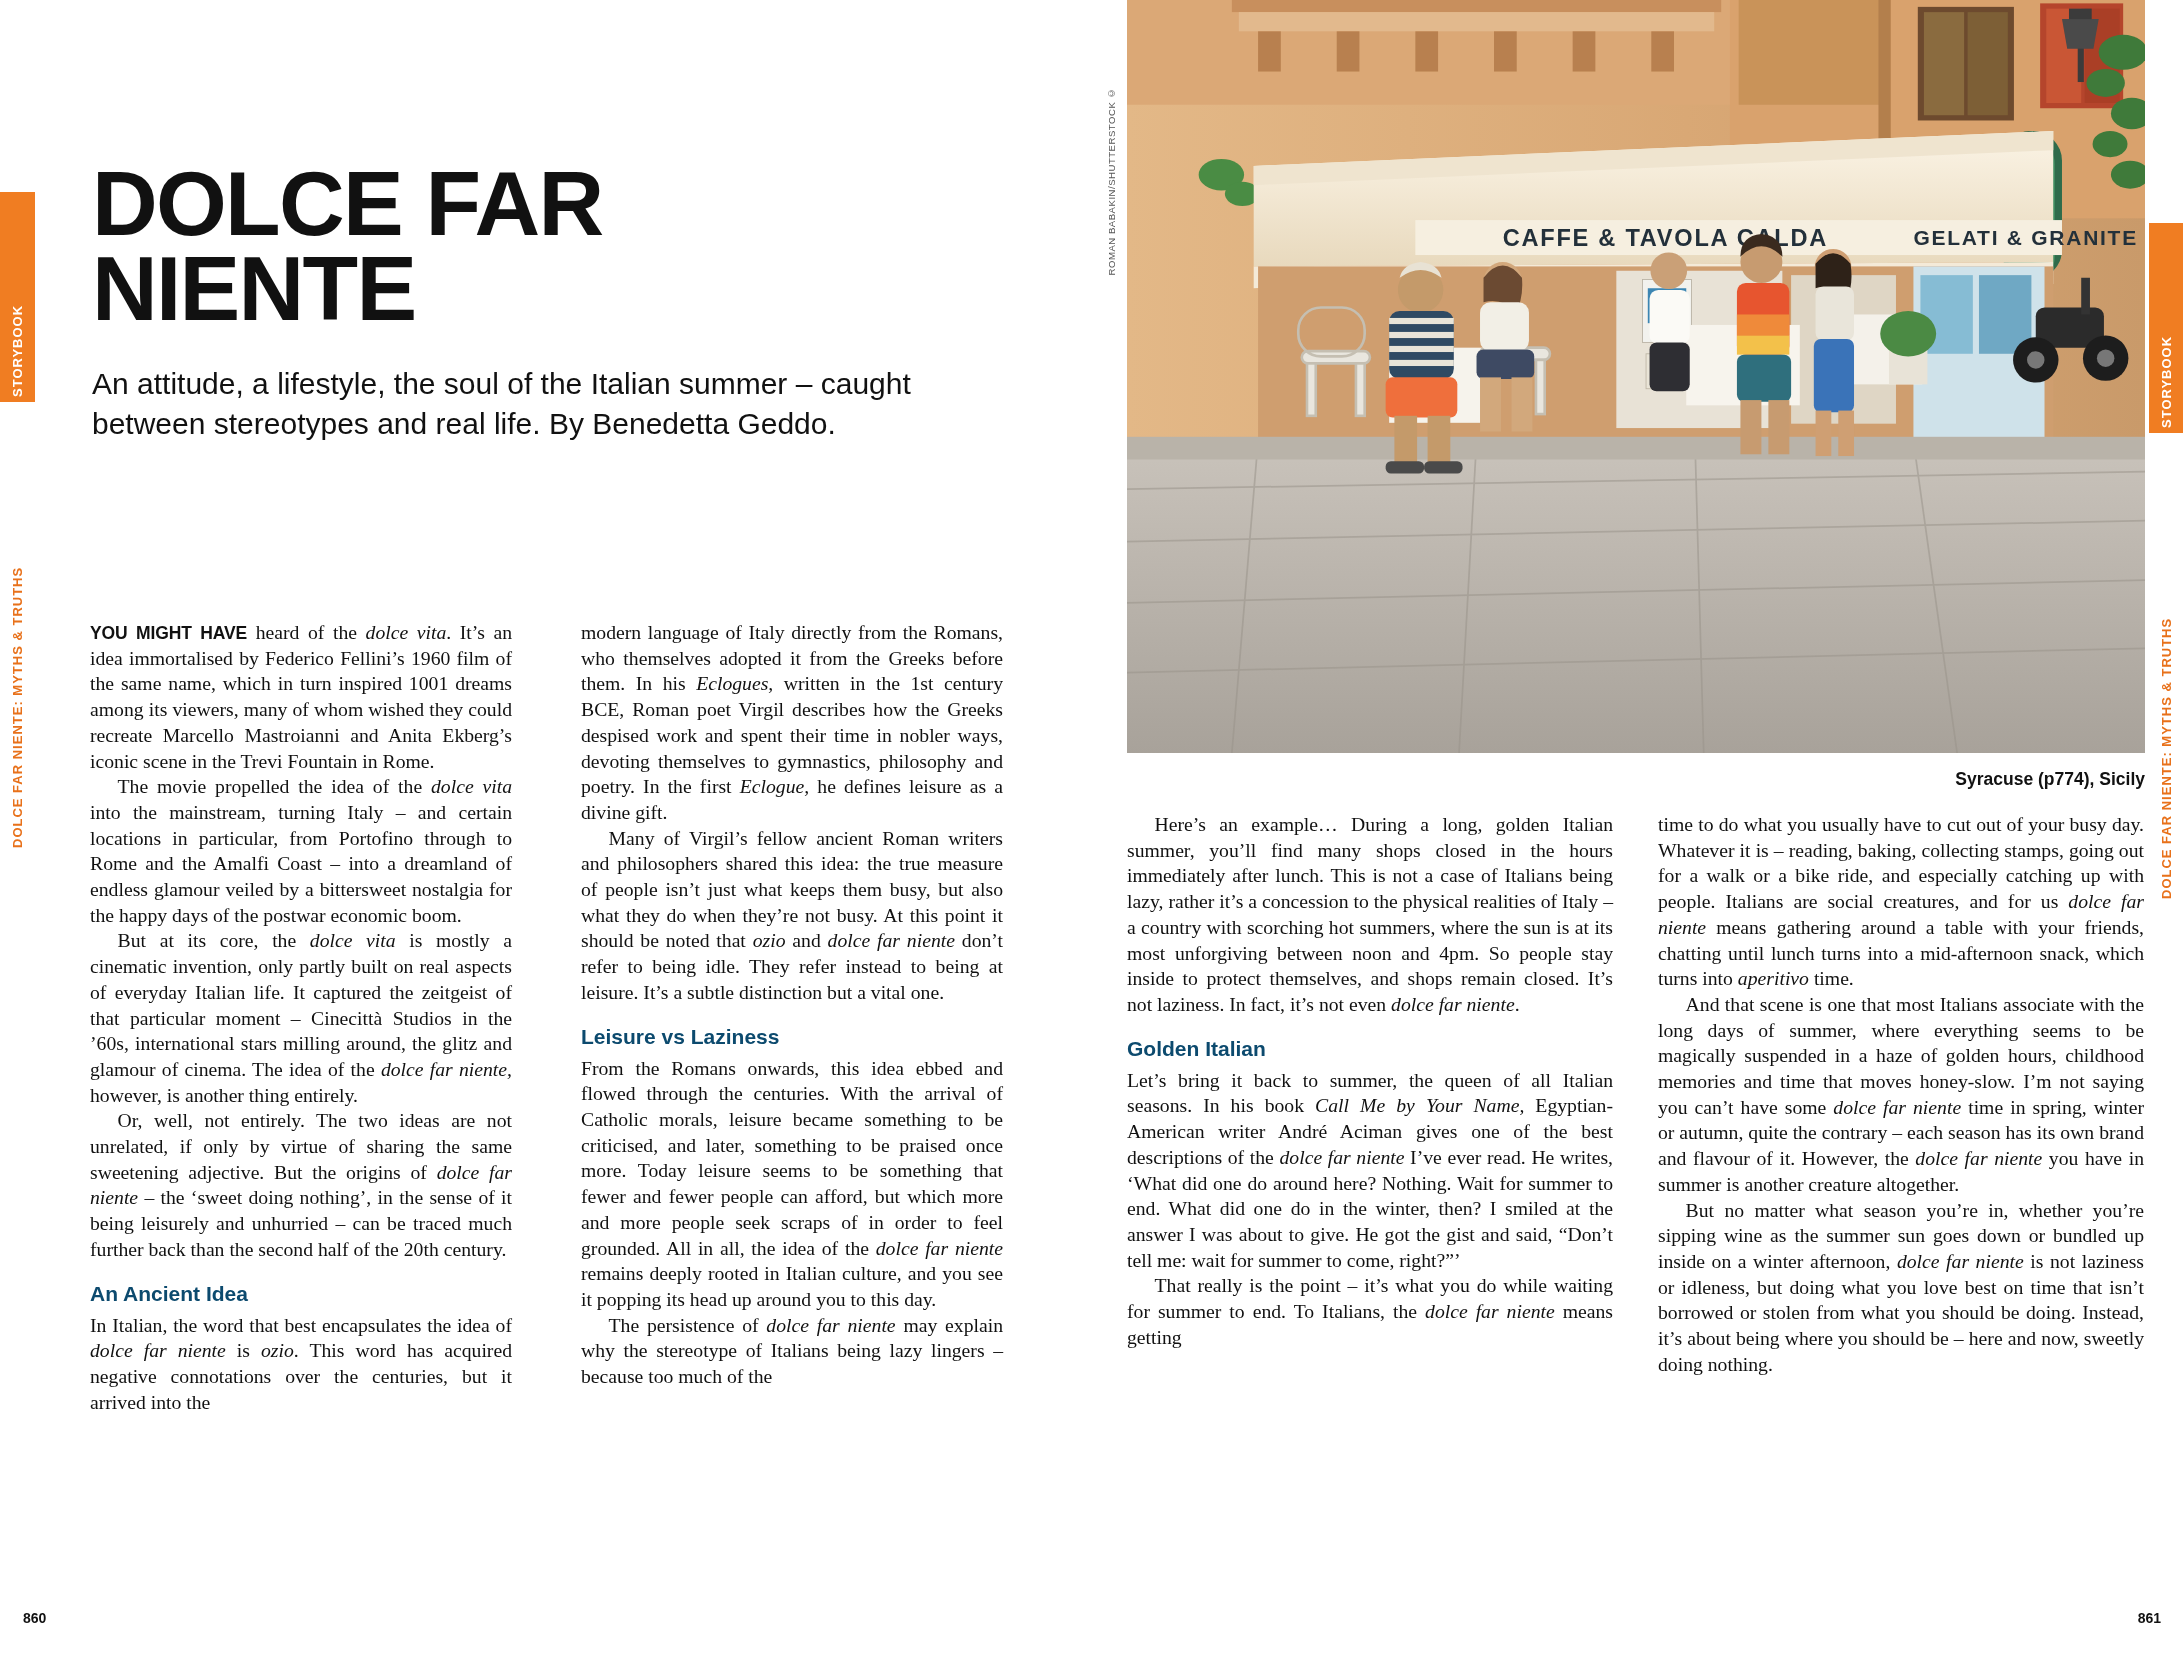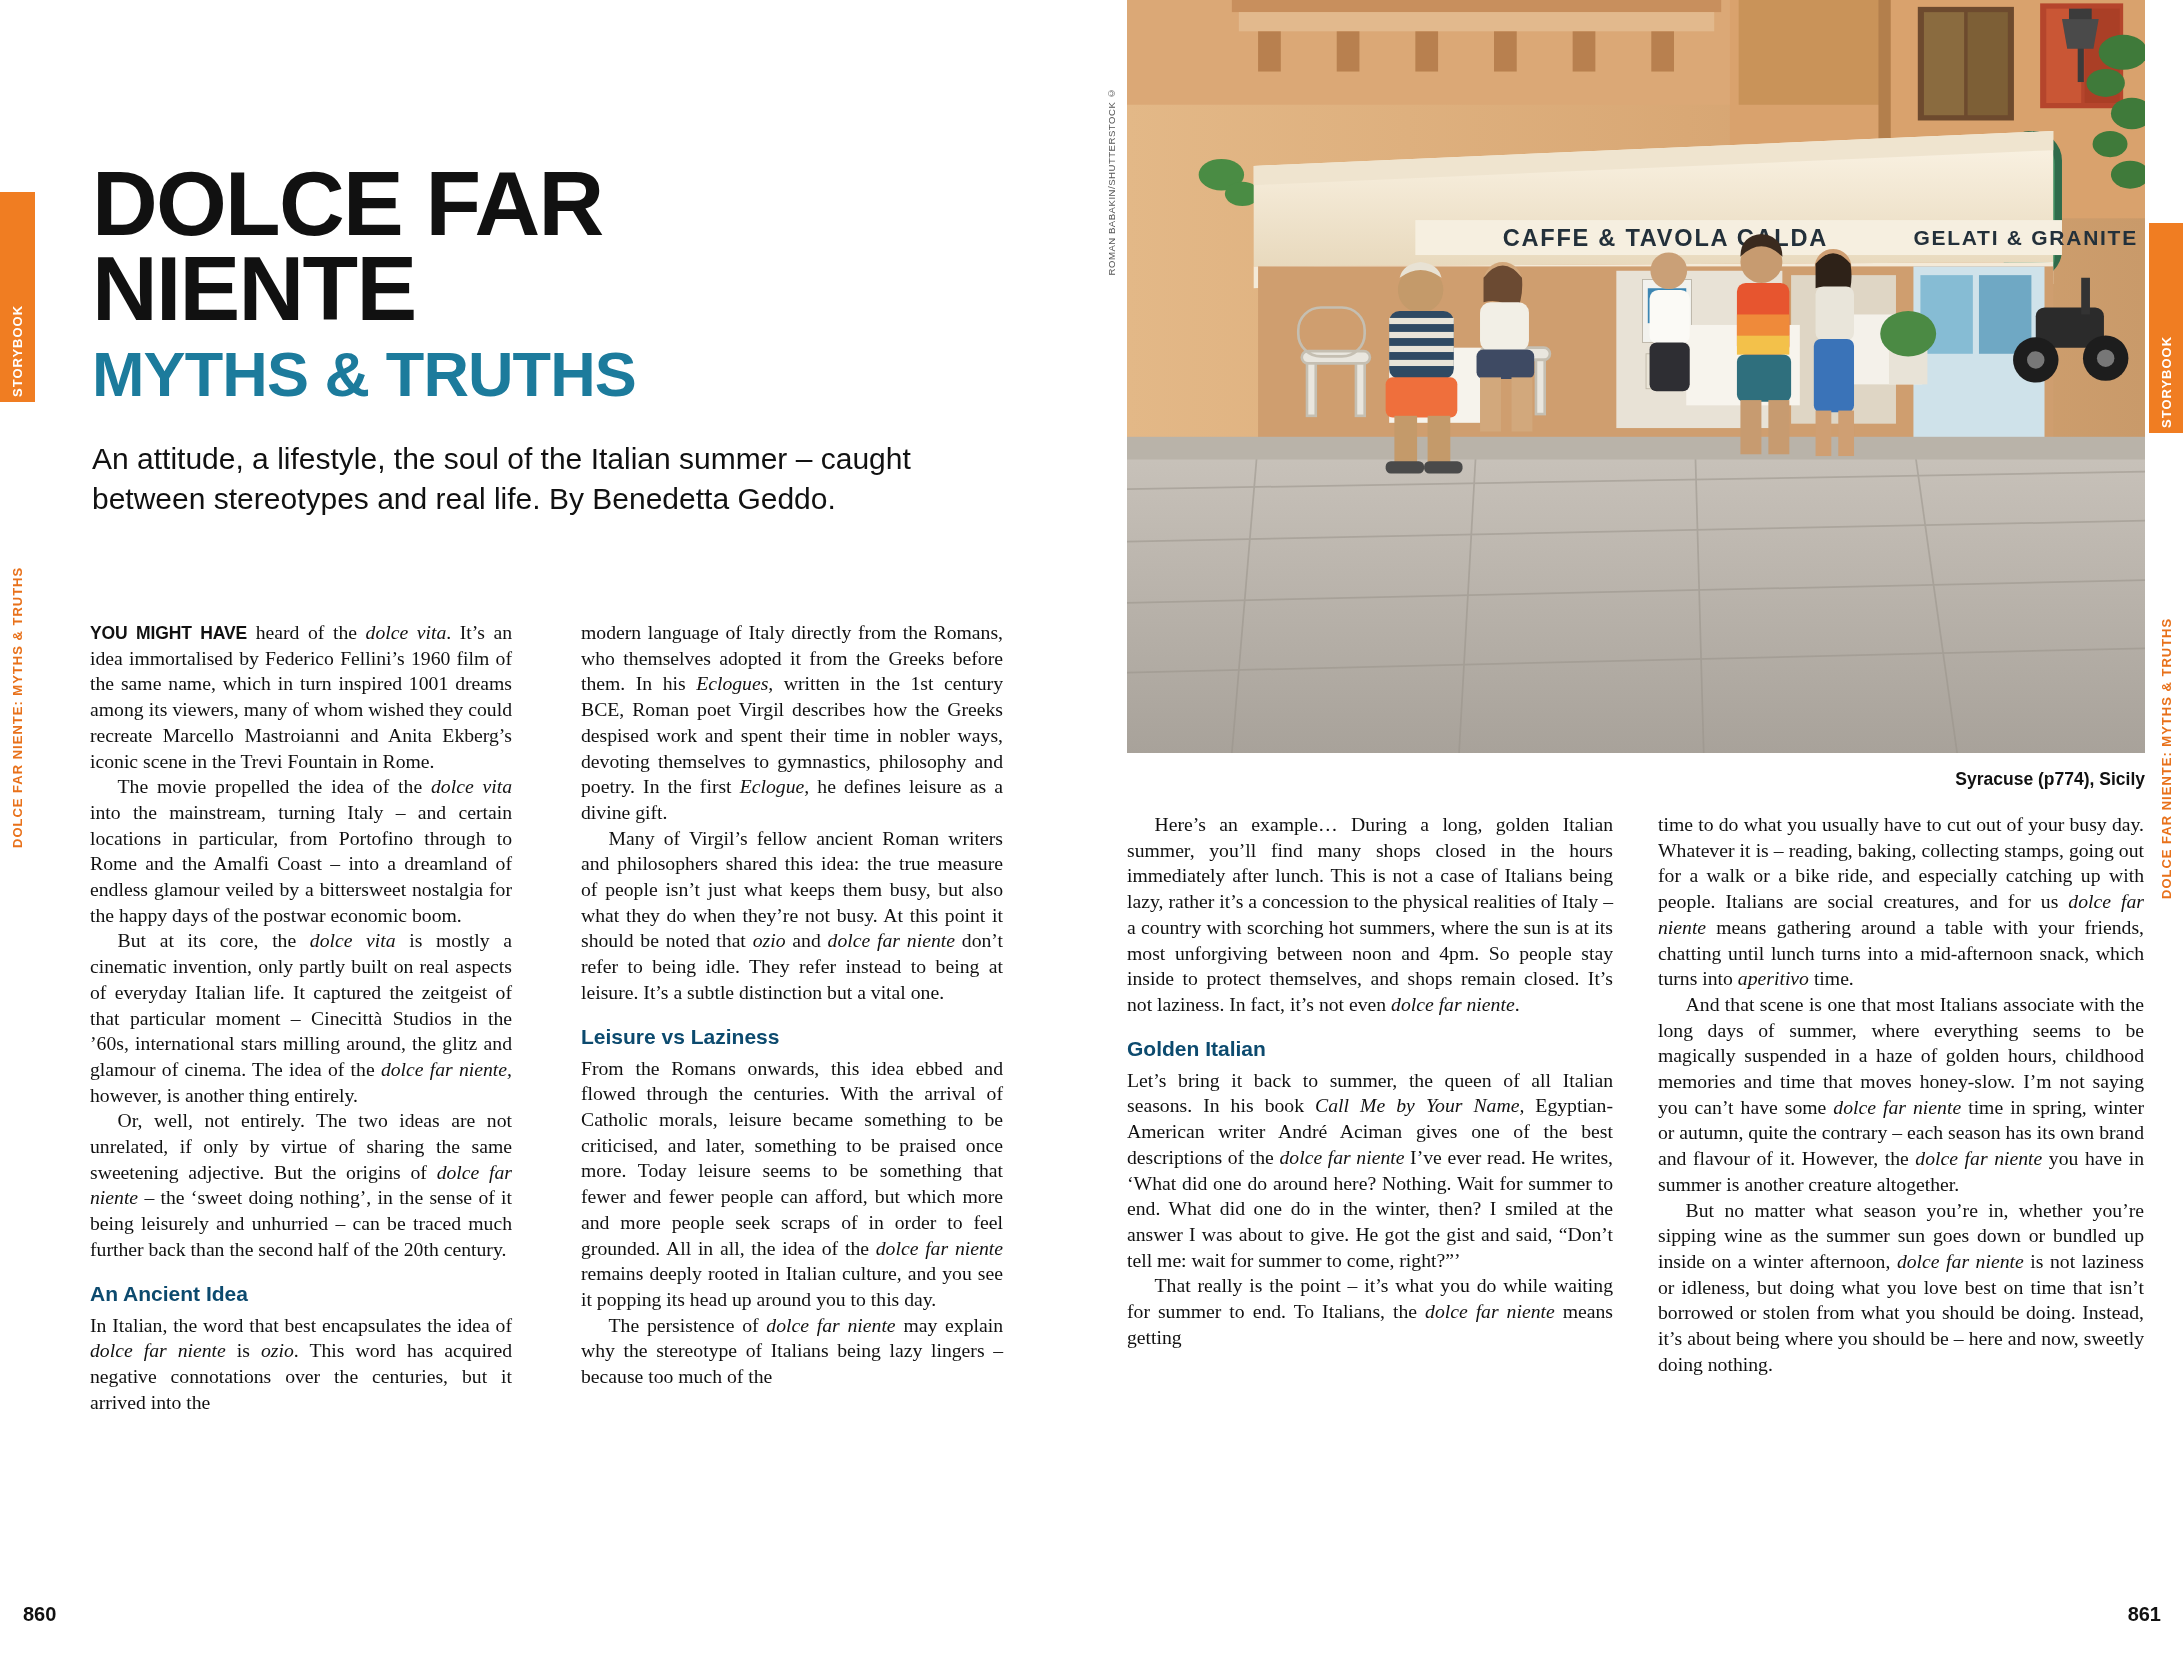--- a/index.html
+++ b/index.html
@@ -212,21 +212,21 @@
     gap: 45px;
   }
   .cols-right .col { width: 486px; }
 
   
   .folio {
     position: absolute;
     bottom: 54px;
     font-family: "Liberation Sans", sans-serif;
     font-weight: bold;
-    font-size: 20px;
+    font-size: 14px;
     color: #111111;
   }
   .folio-left  { left: 23px; }
   .folio-right { right: 23px; }
 </style>
 </head>
 <body>
 
 <div class="spread">
 
@@ -234,21 +234,20 @@
 
     <div class="side-tab left">
       <div class="tab-block storybook-left"></div>
       <div class="vert-text white lt-storybook">STORYBOOK</div>
       <div class="vert-text orange lt-title">DOLCE FAR NIENTE: MYTHS &amp; TRUTHS</div>
     </div>
 
     <div class="headline-wrap">
       <h1 class="headline">DOLCE FAR</h1>
       <h1 class="headline">NIENTE</h1>
-      <h2 class="subhead">MYTHS &amp; TRUTHS</h2>
       <p class="standfirst">An attitude, a lifestyle, the soul of the Italian summer – caught between stereotypes and real life. By Benedetta Geddo.</p>
     </div>
 
     <div class="cols-left">
       <div class="col">
         <p class="first"><span class="dropcap-lead">YOU MIGHT HAVE</span><span> heard of the <em>dolce vita</em>. It’s an idea immortalised by Federico Fellini’s 1960 film of the same name, which in turn inspired 1001 dreams among its viewers, many of whom wished they could recreate Marcello Mastroianni and Anita Ekberg’s iconic scene in the Trevi Fountain in Rome.</span></p>
         <p><span>The movie propelled the idea of the <em>dolce vita</em> into the mainstream, turning Italy – and certain locations in particular, from Portofino through to Rome and the Amalfi Coast – into a dreamland of endless glamour veiled by a bittersweet nostalgia for the happy days of the postwar economic boom.</span></p>
         <p><span>But at its core, the <em>dolce vita</em> is mostly a cinematic invention, only partly built on real aspects of everyday Italian life. It captured the zeitgeist of that particular moment – Cinecittà Studios in the ’60s, international stars milling around, the glitz and glamour of cinema. The idea of the <em>dolce far niente,</em> however, is another thing entirely.</span></p>
         <p><span>Or, well, not entirely. The two ideas are not unrelated, if only by virtue of sharing the same sweetening adjective. But the origins of <em>dolce far niente</em> – the ‘sweet doing nothing’, in the sense of it being leisurely and unhurried – can be traced much further back than the second half of the 20th century.</span></p>
         <div class="section-head">An Ancient Idea</div>

